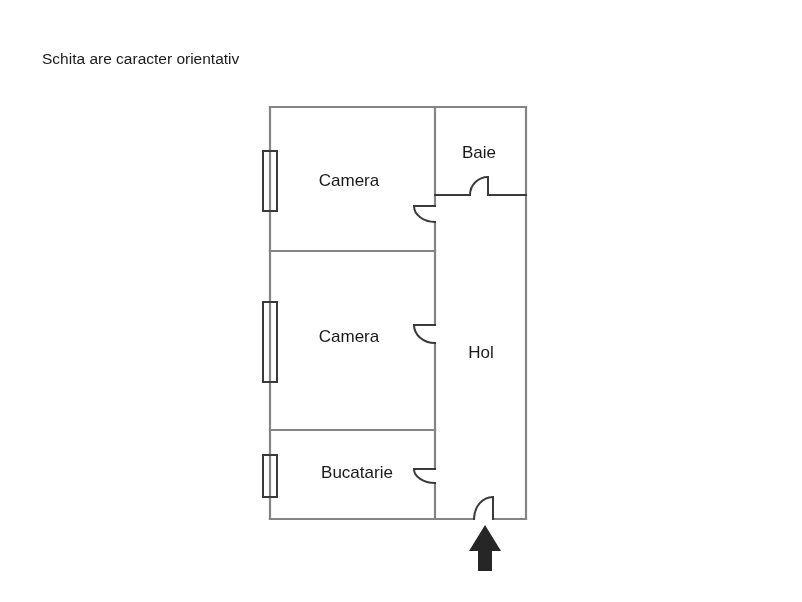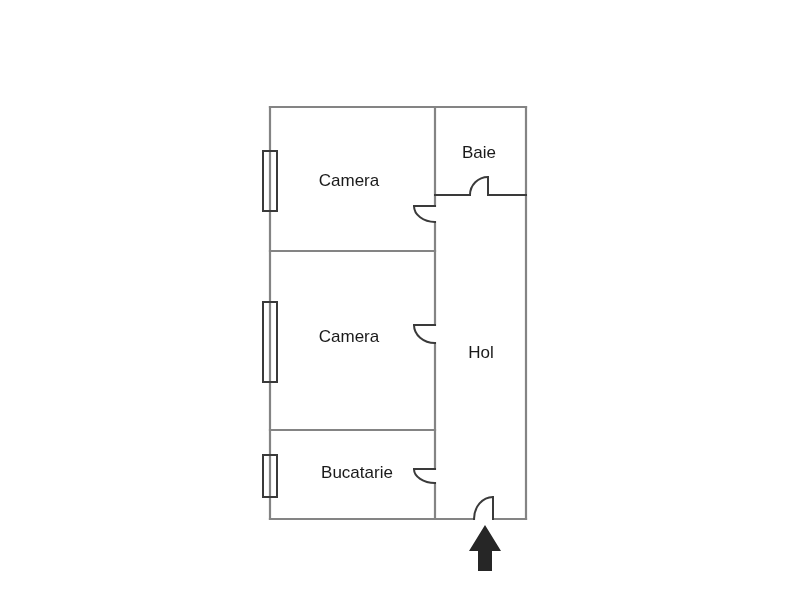--- a/index.html
+++ b/index.html
@@ -33,20 +33,21 @@
     font-family: "Liberation Sans", sans-serif;
     font-size: 17px;
     text-anchor: middle;
   }
 </style>
 </head>
 <body>
 
 <div id="page">
 
+  <div id="disclaimer">Schita are caracter orientativ</div>
 
   <svg class="plan" width="802" height="602" viewBox="0 0 802 602">
 
     <g fill="none" stroke-width="2.2" stroke-linecap="square" stroke="#848484">
       <path d="M270,107 H526"></path>
       <path d="M270,107 V519"></path>
       <path d="M526,107 V519"></path>
       <path d="M270,519 H474 M494,519 H526"></path>
       <path d="M435,107 V206 M435,222 V325 M435,343 V469 M435,483 V519"></path>
       <path d="M270,251 H435"></path>

